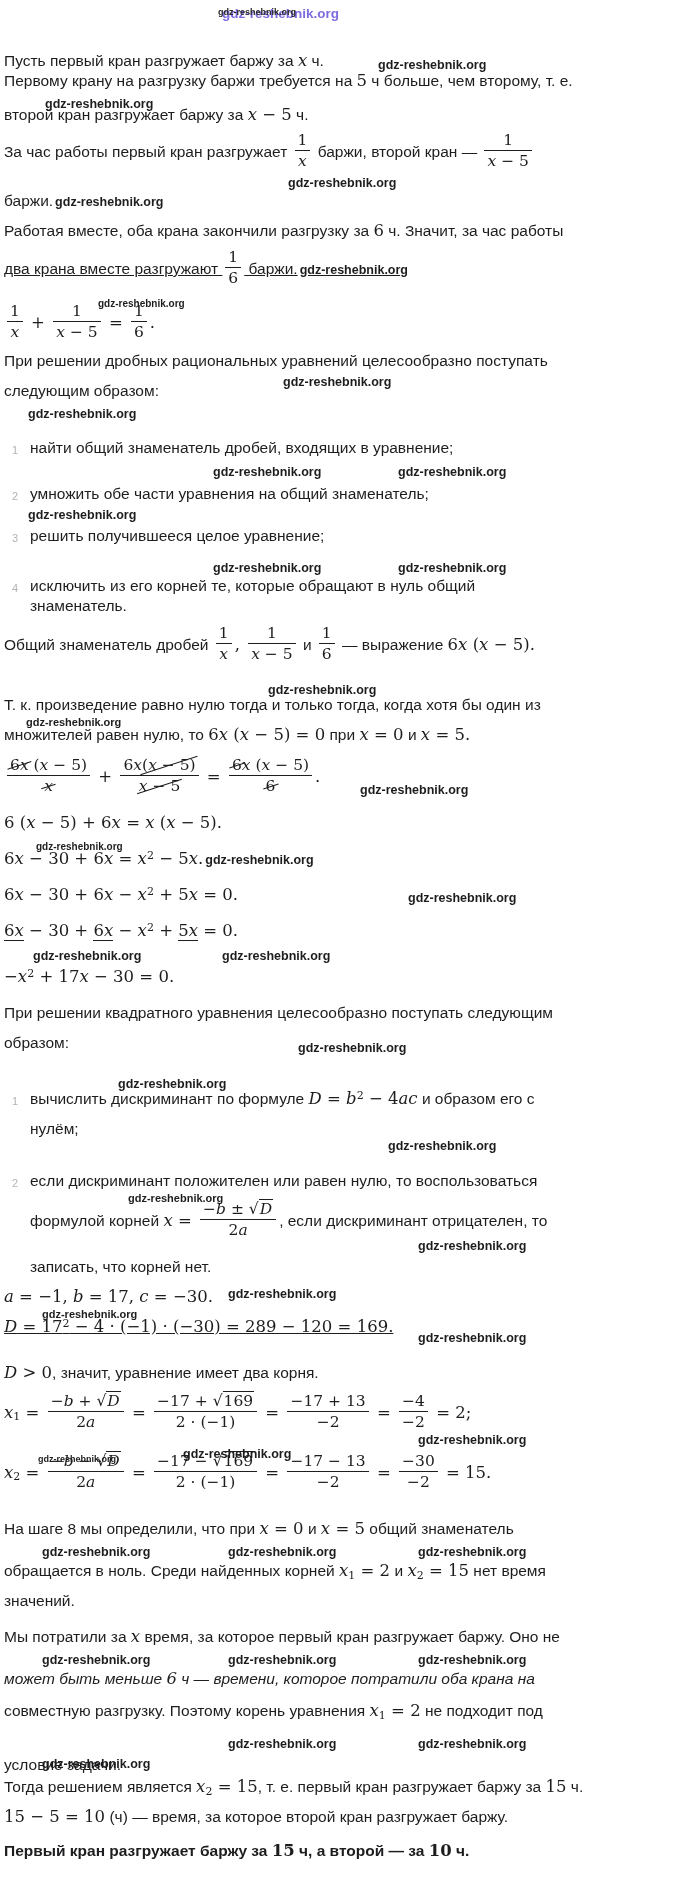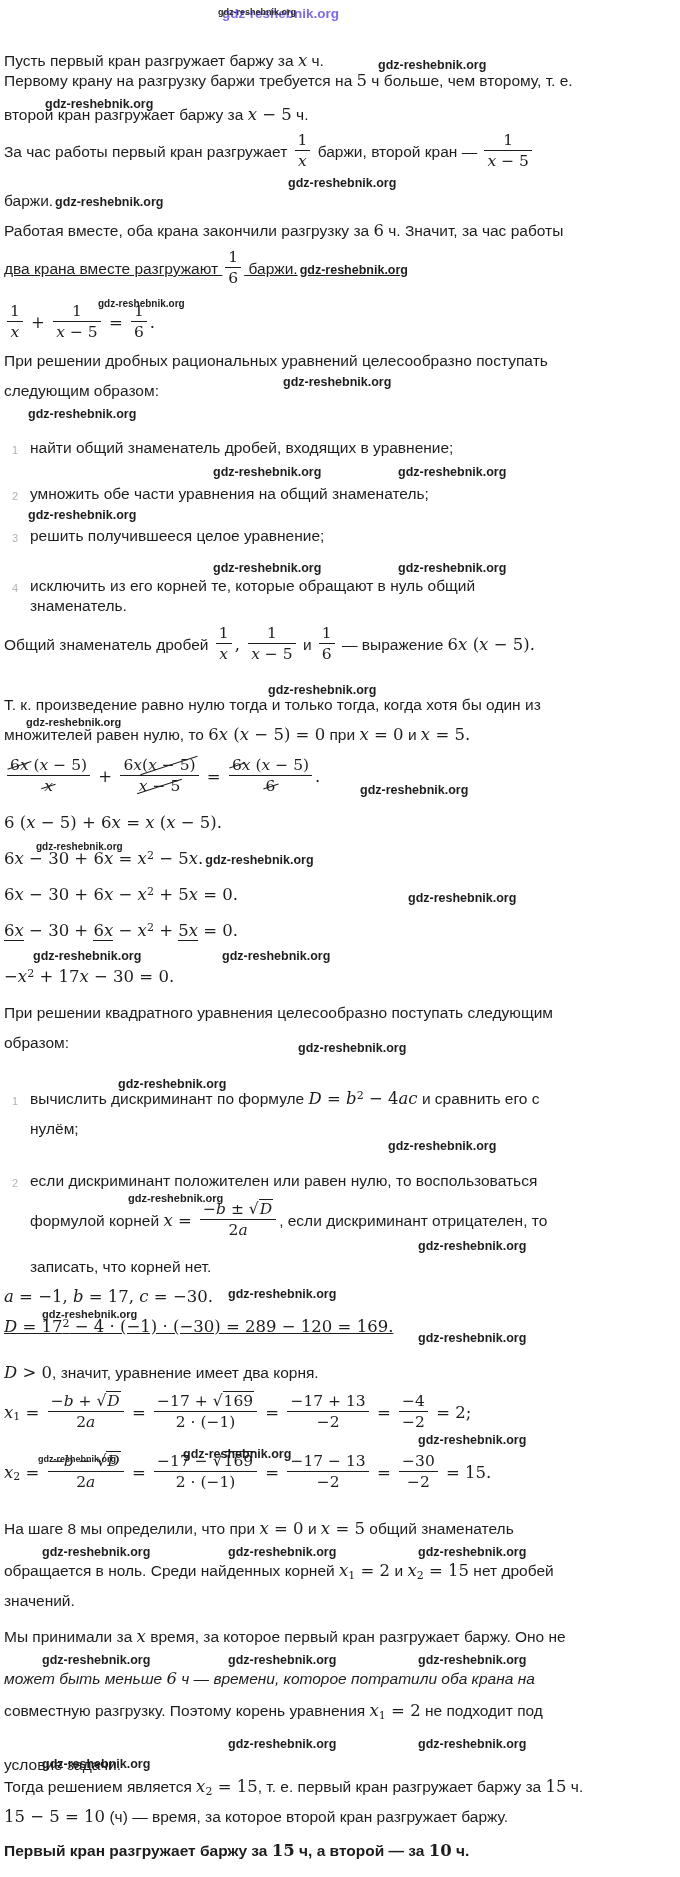--- a/index.html
+++ b/index.html
@@ -77,21 +77,21 @@
     <div class="line" style="top: 885px; left: 4px;"><span class="mn">6</span><span class="mi">x</span><span class="mn"> − 30 + 6</span><span class="mi">x</span><span class="mn"> − </span><span class="mi">x</span><span class="mn msup">2</span><span class="mn"> + 5</span><span class="mi">x</span><span class="mn"> = 0.</span></div>
     <div class="line" style="top: 887px; left: 408px;"><span class="wm">gdz-reshebnik.org</span></div>
     <div class="line" style="top: 921px; left: 4px;"><span class="uline"><span class="mn">6</span><span class="mi">x</span></span><span class="mn"> − 30 + </span><span class="uline"><span class="mn">6</span><span class="mi">x</span></span><span class="mn"> − </span><span class="mi">x</span><span class="mn msup">2</span><span class="mn"> + </span><span class="uline"><span class="mn">5</span><span class="mi">x</span></span><span class="mn"> = 0.</span></div>
     <div class="line" style="top: 945px; left: 33px;"><span class="wm">gdz-reshebnik.org</span></div>
     <div class="line" style="top: 945px; left: 222px;"><span class="wm">gdz-reshebnik.org</span></div>
     <div class="line" style="top: 967px; left: 4px;"><span class="mn">−</span><span class="mi">x</span><span class="mn msup">2</span><span class="mn"> + 17</span><span class="mi">x</span><span class="mn"> − 30 = 0.</span></div>
     <div class="line" style="top: 1003px; left: 4px;"><span class="txt">При решении квадратного уравнения целесообразно поступать следующим</span></div>
     <div class="line" style="top: 1033px; left: 4px;"><span class="txt">образом:</span></div>
     <div class="line" style="top: 1037px; left: 298px;"><span class="wm">gdz-reshebnik.org</span></div>
     <div class="line" style="top: 1073px; left: 118px;"><span class="wm">gdz-reshebnik.org</span></div>
-    <div class="line" style="top: 1089px; left: 30px;"><span class="marker">1</span><span class="txt">вычислить дискриминант по формуле </span><span class="mi">D</span><span class="mn"> = </span><span class="mi">b</span><span class="mn msup">2</span><span class="mn"> − 4</span><span class="mi">ac</span><span class="txt"> и сравнить его с</span></div>
+    <div class="line" style="top: 1089px; left: 30px;"><span class="marker">1</span><span class="txt">вычислить дискриминант по формуле </span><span class="mi">D</span><span class="mn"> = </span><span class="mi">b</span><span class="mn msup">2</span><span class="mn"> − 4</span><span class="mi">ac</span><span class="txt"> и образом его с</span></div>
     <div class="line" style="top: 1119px; left: 30px;"><span class="txt">нулём;</span></div>
     <div class="line" style="top: 1135px; left: 388px;"><span class="wm">gdz-reshebnik.org</span></div>
     <div class="line" style="top: 1171px; left: 30px;"><span class="marker">2</span><span class="txt">если дискриминант положителен или равен нулю, то воспользоваться</span></div>
     <div class="line" style="top: 1187px; left: 128px;"><span class="wm" style="font-size: 11px;">gdz-reshebnik.org</span></div>
     <div class="line" style="top: 1201px; left: 30px;"><span class="txt">формулой корней </span><span class="mi">x</span><span class="mn"> = </span><span class="frac"><span class="fr-n"><span class="mn">−</span><span class="mi">b</span><span class="mn"> ± </span><span class="sqrt"><span class="rad">√</span><span class="rdx"><span class="mi">D</span></span></span></span><span class="fr-d"><span class="mn">2</span><span class="mi">a</span></span></span><span class="txt">, если дискриминант отрицателен, то</span></div>
     <div class="line" style="top: 1235px; left: 418px;"><span class="wm">gdz-reshebnik.org</span></div>
     <div class="line" style="top: 1257px; left: 30px;"><span class="txt">записать, что корней нет.</span></div>
     <div class="line" style="top: 1283px; left: 228px;"><span class="wm">gdz-reshebnik.org</span></div>
     <div class="line" style="top: 1287px; left: 4px;"><span class="mi">a</span><span class="mn"> = −1, </span><span class="mi">b</span><span class="mn"> = 17, </span><span class="mi">c</span><span class="mn"> = −30.</span></div>
     <div class="line" style="top: 1303px; left: 42px;"><span class="wm" style="font-size: 11px;">gdz-reshebnik.org</span></div>
@@ -100,23 +100,23 @@
     <div class="line" style="top: 1363px; left: 4px;"><span class="mi">D</span><span class="mn"> &gt; 0</span><span class="txt">, значит, уравнение имеет два корня.</span></div>
     <div class="line" style="top: 1393px; left: 4px;"><span class="mi">x</span><span class="mn msub">1</span><span class="mn"> = </span><span class="frac"><span class="fr-n"><span class="mn">−</span><span class="mi">b</span><span class="mn"> + </span><span class="sqrt"><span class="rad">√</span><span class="rdx"><span class="mi">D</span></span></span></span><span class="fr-d"><span class="mn">2</span><span class="mi">a</span></span></span><span class="mn"> = </span><span class="frac"><span class="fr-n"><span class="mn">−17 + </span><span class="sqrt"><span class="rad">√</span><span class="rdx"><span class="mn">169</span></span></span></span><span class="fr-d"><span class="mn">2 · (−1)</span></span></span><span class="mn"> = </span><span class="frac"><span class="fr-n"><span class="mn">−17 + 13</span></span><span class="fr-d"><span class="mn">−2</span></span></span><span class="mn"> = </span><span class="frac"><span class="fr-n"><span class="mn">−4</span></span><span class="fr-d"><span class="mn">−2</span></span></span><span class="mn"> = 2;</span></div>
     <div class="line" style="top: 1429px; left: 418px;"><span class="wm">gdz-reshebnik.org</span></div>
     <div class="line" style="top: 1447px; left: 38px;"><span class="wm" style="font-size: 9px;">gdz-reshebnik.org</span></div>
     <div class="line" style="top: 1443px; left: 183px;"><span class="wm">gdz-reshebnik.org</span></div>
     <div class="line" style="top: 1453px; left: 4px;"><span class="mi">x</span><span class="mn msub">2</span><span class="mn"> = </span><span class="frac"><span class="fr-n"><span class="mn">−</span><span class="mi">b</span><span class="mn"> − </span><span class="sqrt"><span class="rad">√</span><span class="rdx"><span class="mi">D</span></span></span></span><span class="fr-d"><span class="mn">2</span><span class="mi">a</span></span></span><span class="mn"> = </span><span class="frac"><span class="fr-n"><span class="mn">−17 − </span><span class="sqrt"><span class="rad">√</span><span class="rdx"><span class="mn">169</span></span></span></span><span class="fr-d"><span class="mn">2 · (−1)</span></span></span><span class="mn"> = </span><span class="frac"><span class="fr-n"><span class="mn">−17 − 13</span></span><span class="fr-d"><span class="mn">−2</span></span></span><span class="mn"> = </span><span class="frac"><span class="fr-n"><span class="mn">−30</span></span><span class="fr-d"><span class="mn">−2</span></span></span><span class="mn"> = 15.</span></div>
     <div class="line" style="top: 1519px; left: 4px;"><span class="txt">На шаге 8 мы определили, что при </span><span class="mi">x</span><span class="mn"> = 0</span><span class="txt"> и </span><span class="mi">x</span><span class="mn"> = 5</span><span class="txt"> общий знаменатель</span></div>
     <div class="line" style="top: 1541px; left: 42px;"><span class="wm">gdz-reshebnik.org</span></div>
     <div class="line" style="top: 1541px; left: 228px;"><span class="wm">gdz-reshebnik.org</span></div>
     <div class="line" style="top: 1541px; left: 418px;"><span class="wm">gdz-reshebnik.org</span></div>
-    <div class="line" style="top: 1561px; left: 4px;"><span class="txt">обращается в ноль. Среди найденных корней </span><span class="mi">x</span><span class="mn msub">1</span><span class="mn"> = 2</span><span class="txt"> и </span><span class="mi">x</span><span class="mn msub">2</span><span class="mn"> = 15</span><span class="txt"> нет дробей</span></div>
+    <div class="line" style="top: 1561px; left: 4px;"><span class="txt">обращается в ноль. Среди найденных корней </span><span class="mi">x</span><span class="mn msub">1</span><span class="mn"> = 2</span><span class="txt"> и </span><span class="mi">x</span><span class="mn msub">2</span><span class="mn"> = 15</span><span class="txt"> нет время</span></div>
     <div class="line" style="top: 1591px; left: 4px;"><span class="txt">значений.</span></div>
-    <div class="line" style="top: 1627px; left: 4px;"><span class="txt">Мы принимали за </span><span class="mi">x</span><span class="txt"> время, за которое первый кран разгружает баржу. Оно не</span></div>
+    <div class="line" style="top: 1627px; left: 4px;"><span class="txt">Мы потратили за </span><span class="mi">x</span><span class="txt"> время, за которое первый кран разгружает баржу. Оно не</span></div>
     <div class="line" style="top: 1649px; left: 42px;"><span class="wm">gdz-reshebnik.org</span></div>
     <div class="line" style="top: 1649px; left: 228px;"><span class="wm">gdz-reshebnik.org</span></div>
     <div class="line" style="top: 1649px; left: 418px;"><span class="wm">gdz-reshebnik.org</span></div>
     <div class="line" style="top: 1669px; left: 4px; font-style: italic;"><span class="txt">может быть меньше </span><span class="mn">6</span><span class="txt"> ч — времени, которое потратили оба крана на</span></div>
     <div class="line" style="top: 1701px; left: 4px;"><span class="txt">совместную разгрузку. Поэтому корень уравнения </span><span class="mi">x</span><span class="mn msub">1</span><span class="mn"> = 2</span><span class="txt"> не подходит под</span></div>
     <div class="line" style="top: 1733px; left: 228px;"><span class="wm">gdz-reshebnik.org</span></div>
     <div class="line" style="top: 1733px; left: 418px;"><span class="wm">gdz-reshebnik.org</span></div>
     <div class="line" style="top: 1735px; left: 4px; margin-top: 20px;"><span class="txt">условие задачи.</span></div>
     <div class="line" style="top: 1753px; left: 42px;"><span class="wm">gdz-reshebnik.org</span></div>
     <div class="line" style="top: 1777px; left: 4px;"><span class="txt">Тогда решением является </span><span class="mi">x</span><span class="mn msub">2</span><span class="mn"> = 15</span><span class="txt">, т. е. первый кран разгружает баржу за </span><span class="mn">15</span><span class="txt"> ч.</span></div>

